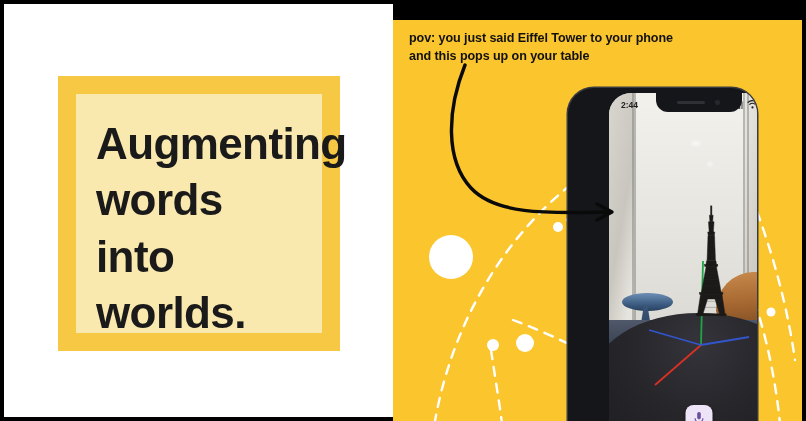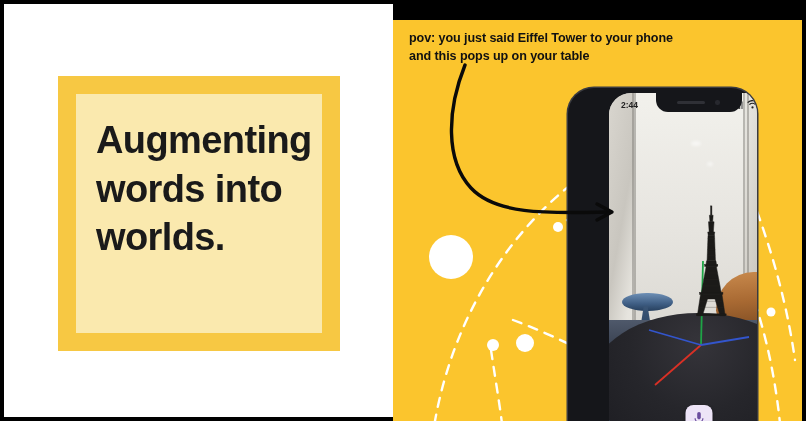--- a/index.html
+++ b/index.html
@@ -28,21 +28,21 @@
     width:282px; height:275px;
     background:#F7C843;
     padding:18px;
   }
   .title-card-inner {
     width:100%; height:100%;
     background:#FAE9AE;
     padding:22px 20px;
   }
   .headline {
-    font-size:38px;
+    font-size:44px;
     font-weight:bold;
     line-height:1.28;
     letter-spacing:-0.6px;
     color:#1A1A1A;
     white-space:pre-line;
   }
   
   .right-panel {
     position:absolute;
     left:393px; top:20px;

